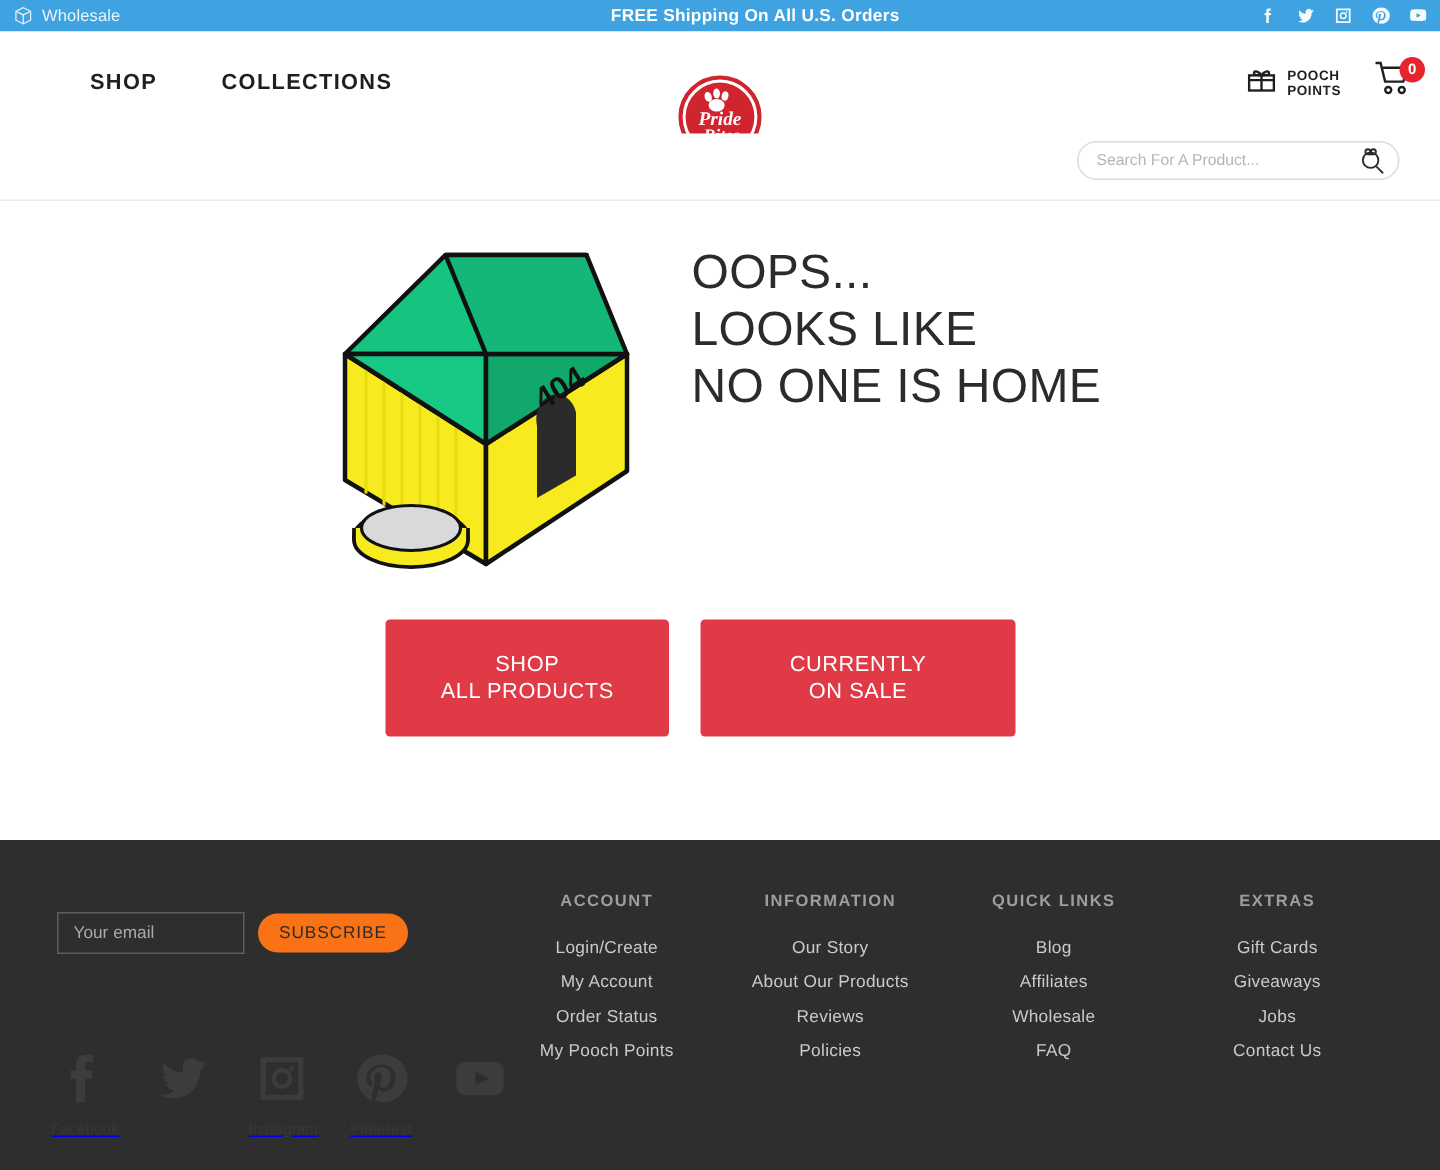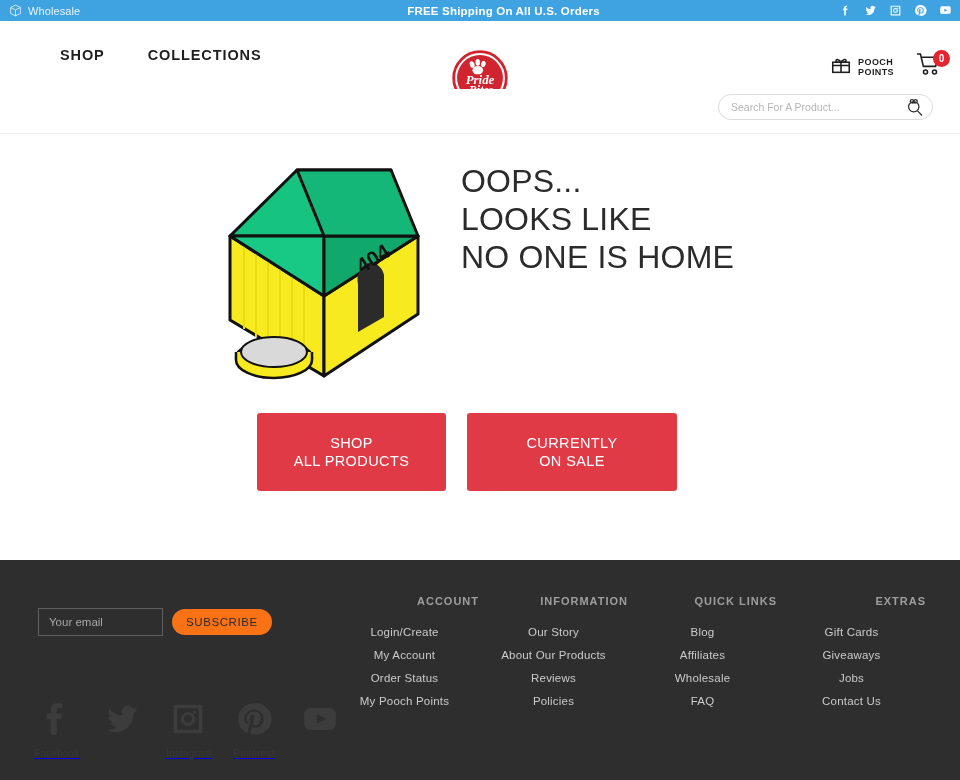--- a/index.html
+++ b/index.html
@@ -49,21 +49,21 @@
   .nav a {
     font-size: 14.5px; font-weight: bold; color: #1f1f1f;
     letter-spacing: .9px; text-decoration: none;
   }
   .logo {
     position: absolute; left: 50%; top: 29px; transform: translateX(-50%);
     width: 56px; height: 56px;
   }
   .header-right {
     position: absolute; right: 14px; top: 0; height: 68px;
-    display: flex; align-items: center; gap: 22px; margin-top: 12px;
+    display: flex; align-items: center; gap: 22px;
   }
   .pooch {
     display: flex; align-items: center; gap: 6px; cursor: pointer;
   }
   .pooch-label {
     font-size: 9px; font-weight: bold; color: #1f1f1f; line-height: 10px;
     letter-spacing: .4px;
   }
   .cart-wrap { position: relative; width: 30px; height: 30px; }
   .cart-badge {
@@ -156,21 +156,21 @@
     display: flex; align-items: flex-start; gap: 22px;
   }
   .fsocial .item { width: 44px; text-align: center; }
   .fsocial svg { width: 38px; height: 38px; fill: #3c3c3c; display: block; margin: 0 auto; }
   .fsocial .cap { font-size: 10px; color: #383838; margin-top: 10px; letter-spacing: .2px; }
 
   .fcols { position: absolute; left: 330px; top: 35px; display: flex; }
   .fcol { width: 149px; text-align: center; }
   .fcol h4 {
     font-size: 11px; font-weight: bold; color: #9e9e9e;
-    letter-spacing: 1px; margin-bottom: 19px; text-align: right;
+    letter-spacing: 1px; margin-bottom: 19px;
   }
   .fcol a {
     display: block; font-size: 11.5px; color: #cacaca;
     text-decoration: none; margin-bottom: 11px; letter-spacing: .2px;
   }
 </style>
 </head>
 <body>
 
 <div class="topbar">

